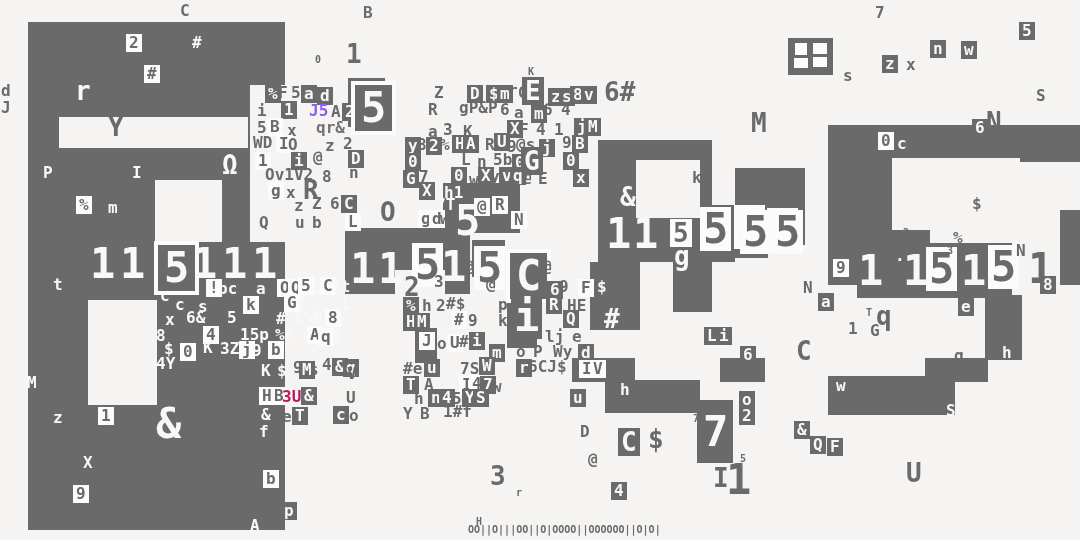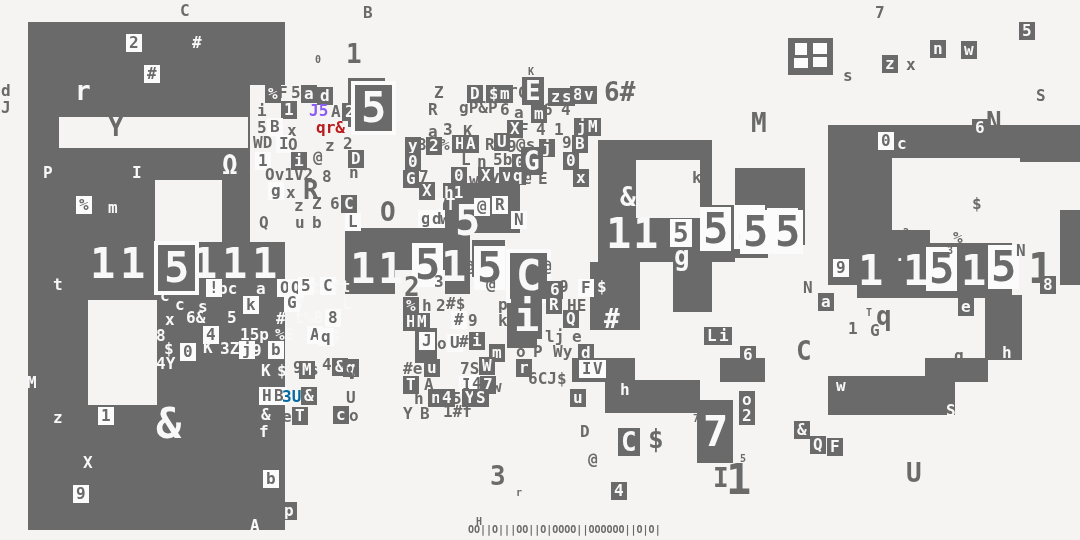--- a/index.html
+++ b/index.html
@@ -104,21 +104,21 @@
     <span class="g sz-s st-dc" style="left: 301px; top: 85px; z-index: 3; background: rgb(106, 106, 106); color: rgb(248, 248, 248);">a</span>
     <span class="g sz-s st-dc" style="left: 317px; top: 87px; z-index: 3; background: rgb(106, 106, 106); color: rgb(248, 248, 248);">d</span>
     <span class="g sz-s st-d" style="left: 257px; top: 103px; z-index: 3; color: rgb(106, 106, 106);">i</span>
     <span class="g sz-s st-dc" style="left: 281px; top: 101px; z-index: 3; background: rgb(106, 106, 106); color: rgb(248, 248, 248);">1</span>
     <span class="g sz-s st-d" style="left: 309px; top: 103px; z-index: 3; color: #8b5cf6;">J5</span>
     <span class="g sz-s st-d" style="left: 331px; top: 104px; z-index: 3; color: rgb(106, 106, 106);">A</span>
     <span class="g sz-s st-dc" style="left: 342px; top: 103px; z-index: 3; background: rgb(106, 106, 106); color: rgb(248, 248, 248);">2</span>
     <span class="g sz-s st-d" style="left: 257px; top: 120px; z-index: 3; color: rgb(106, 106, 106);">5</span>
     <span class="g sz-s st-wc" style="left: 267px; top: 118px; z-index: 3; background: rgb(251, 251, 251); color: rgb(106, 106, 106);">B</span>
     <span class="g sz-s st-d" style="left: 287px; top: 123px; z-index: 3; color: rgb(106, 106, 106);">x</span>
-    <span class="g sz-s st-d" style="left: 316px; top: 120px; z-index: 3; color: #b91c1c;">qr&amp;</span>
+    <span class="g sz-s st-d" style="left: 316px; top: 120px; z-index: 3; color: #737373;">qr&amp;</span>
     <span class="g sz-s st-d" style="left: 253px; top: 135px; z-index: 3; color: rgb(106, 106, 106);">WD</span>
     <span class="g sz-s st-wc" style="left: 276px; top: 135px; z-index: 3; background: rgb(251, 251, 251); color: rgb(106, 106, 106);">I</span>
     <span class="g sz-s st-d" style="left: 288px; top: 137px; z-index: 3; color: rgb(106, 106, 106);">O</span>
     <span class="g sz-s st-d" style="left: 325px; top: 138px; z-index: 3; color: rgb(106, 106, 106);">z</span>
     <span class="g sz-s st-d" style="left: 343px; top: 136px; z-index: 3; color: rgb(106, 106, 106);">2</span>
     <span class="g sz-s st-wc" style="left: 255px; top: 152px; z-index: 3; background: rgb(251, 251, 251); color: rgb(106, 106, 106);">1</span>
     <span class="g sz-s st-dc" style="left: 291px; top: 152px; z-index: 3; background: rgb(106, 106, 106); color: rgb(248, 248, 248);">i</span>
     <span class="g sz-s st-d" style="left: 313px; top: 150px; z-index: 3; color: rgb(106, 106, 106);">@</span>
     <span class="g sz-s st-dc" style="left: 348px; top: 150px; z-index: 3; background: rgb(106, 106, 106); color: rgb(248, 248, 248);">D</span>
     <span class="g sz-s st-d" style="left: 265px; top: 167px; z-index: 3; color: rgb(106, 106, 106);">Ov1V2</span>
@@ -183,21 +183,21 @@
     <span class="g sz-s st-d" style="left: 293px; top: 360px; z-index: 3; color: rgb(106, 106, 106);">9</span>
     <span class="g sz-s st-d" style="left: 309px; top: 362px; z-index: 3; color: rgb(106, 106, 106);">s</span>
     <span class="g sz-s st-d" style="left: 322px; top: 357px; z-index: 3; color: rgb(106, 106, 106);">4</span>
     <span class="g sz-s st-dc" style="left: 332px; top: 358px; z-index: 3; background: rgb(106, 106, 106); color: rgb(248, 248, 248);">&amp;</span>
     <span class="g sz-s st-dc" style="left: 343px; top: 359px; z-index: 3; background: rgb(106, 106, 106); color: rgb(248, 248, 248);">q</span>
     <span class="g sz-s st-w" style="left: 261px; top: 363px; z-index: 3; color: rgb(248, 248, 248);">K</span>
     <span class="g sz-s st-w" style="left: 277px; top: 363px; z-index: 3; color: rgb(248, 248, 248);">$</span>
     <span class="g sz-s st-dc" style="left: 299px; top: 361px; z-index: 3; background: rgb(106, 106, 106); color: rgb(248, 248, 248);">M</span>
     <span class="g sz-s st-wc" style="left: 259px; top: 387px; z-index: 3; background: rgb(251, 251, 251); color: rgb(106, 106, 106);">H</span>
     <span class="g sz-s st-wc" style="left: 271px; top: 387px; z-index: 3; background: rgb(251, 251, 251); color: rgb(106, 106, 106);">B</span>
-    <span class="g sz-s st-d" style="left: 282px; top: 389px; z-index: 3; color: #0369a1;">3U</span>
+    <span class="g sz-s st-d" style="left: 282px; top: 389px; z-index: 3; color: #be185d;">3U</span>
     <span class="g sz-s st-dc" style="left: 301px; top: 387px; z-index: 3; background: rgb(106, 106, 106); color: rgb(248, 248, 248);">&amp;</span>
     <span class="g sz-s st-w" style="left: 261px; top: 407px; z-index: 3; color: rgb(248, 248, 248);">&amp;</span>
     <span class="g sz-s st-d" style="left: 282px; top: 409px; z-index: 3; color: rgb(106, 106, 106);">e</span>
     <span class="g sz-s st-dc" style="left: 292px; top: 407px; z-index: 3; background: rgb(106, 106, 106); color: rgb(248, 248, 248);">T</span>
     <span class="g sz-s st-dc" style="left: 333px; top: 406px; z-index: 3; background: rgb(106, 106, 106); color: rgb(248, 248, 248);">c</span>
     <span class="g sz-s st-d" style="left: 349px; top: 408px; z-index: 3; color: rgb(106, 106, 106);">o</span>
     <span class="g sz-s st-d" style="left: 347px; top: 366px; z-index: 3; color: rgb(106, 106, 106);">V</span>
     <span class="g sz-s st-d" style="left: 346px; top: 390px; z-index: 3; color: rgb(106, 106, 106);">U</span>
     <span class="g sz-l st-w" style="left: 90px; top: 243px; z-index: 3; color: rgb(248, 248, 248);">1</span>
     <span class="g sz-l st-w" style="left: 120px; top: 243px; z-index: 3; color: rgb(248, 248, 248);">1</span>
@@ -379,21 +379,21 @@
     <span class="g sz-s st-d" style="left: 588px; top: 452px; z-index: 3; color: rgb(106, 106, 106);">@</span>
     <span class="g sz-m st-d" style="left: 490px; top: 463px; z-index: 3; color: rgb(106, 106, 106);">3</span>
     <span class="g sz-t st-d" style="left: 516px; top: 488px; z-index: 3; color: rgb(106, 106, 106);">r</span>
     <span class="g sz-s st-dc" style="left: 611px; top: 482px; z-index: 3; background: rgb(106, 106, 106); color: rgb(248, 248, 248);">4</span>
     <span class="g sz-s st-dc" style="left: 570px; top: 389px; z-index: 3; background: rgb(106, 106, 106); color: rgb(248, 248, 248);">u</span>
     <span class="g sz-s st-wc" style="left: 579px; top: 360px; z-index: 3; background: rgb(251, 251, 251); color: rgb(106, 106, 106);">I</span>
     <span class="g sz-s st-wc" style="left: 590px; top: 360px; z-index: 3; background: rgb(251, 251, 251); color: rgb(106, 106, 106);">V</span>
     <span class="g sz-s st-w" style="left: 620px; top: 382px; z-index: 3; color: rgb(248, 248, 248);">h</span>
     <span class="g sz-t st-d" style="left: 693px; top: 414px; z-index: 3; color: rgb(106, 106, 106);">7</span>
     <span class="g sz-s st-dc" style="left: 516px; top: 359px; z-index: 3; background: rgb(106, 106, 106); color: rgb(248, 248, 248);">r</span>
-    <span class="g sz-s st-d" style="left: 528px; top: 359px; z-index: 3; color: rgb(106, 106, 106); margin-top: 12px;">6CJ$</span>
+    <span class="g sz-s st-d" style="left: 528px; top: 359px; z-index: 3; color: rgb(106, 106, 106);">6CJ$</span>
     <span class="g sz-s st-d" style="left: 403px; top: 361px; z-index: 3; color: rgb(106, 106, 106);">#e</span>
     <span class="g sz-s st-dc" style="left: 424px; top: 359px; z-index: 3; background: rgb(106, 106, 106); color: rgb(248, 248, 248);">u</span>
     <span class="g sz-s st-dc" style="left: 403px; top: 376px; z-index: 3; background: rgb(106, 106, 106); color: rgb(248, 248, 248);">T</span>
     <span class="g sz-s st-d" style="left: 424px; top: 377px; z-index: 3; color: rgb(106, 106, 106);">A</span>
     <span class="g sz-s st-d" style="left: 460px; top: 361px; z-index: 3; color: rgb(106, 106, 106);">7S</span>
     <span class="g sz-s st-dc" style="left: 479px; top: 357px; z-index: 3; background: rgb(106, 106, 106); color: rgb(248, 248, 248);">W</span>
     <span class="g sz-s st-wc" style="left: 459px; top: 376px; z-index: 3; background: rgb(251, 251, 251); color: rgb(106, 106, 106);">I</span>
     <span class="g sz-s st-wc" style="left: 469px; top: 375px; z-index: 3; background: rgb(251, 251, 251); color: rgb(106, 106, 106);">4</span>
     <span class="g sz-s st-dc" style="left: 480px; top: 376px; z-index: 3; background: rgb(106, 106, 106); color: rgb(248, 248, 248);">7</span>
     <span class="g sz-s st-d" style="left: 492px; top: 379px; z-index: 3; color: rgb(106, 106, 106);">w</span>

